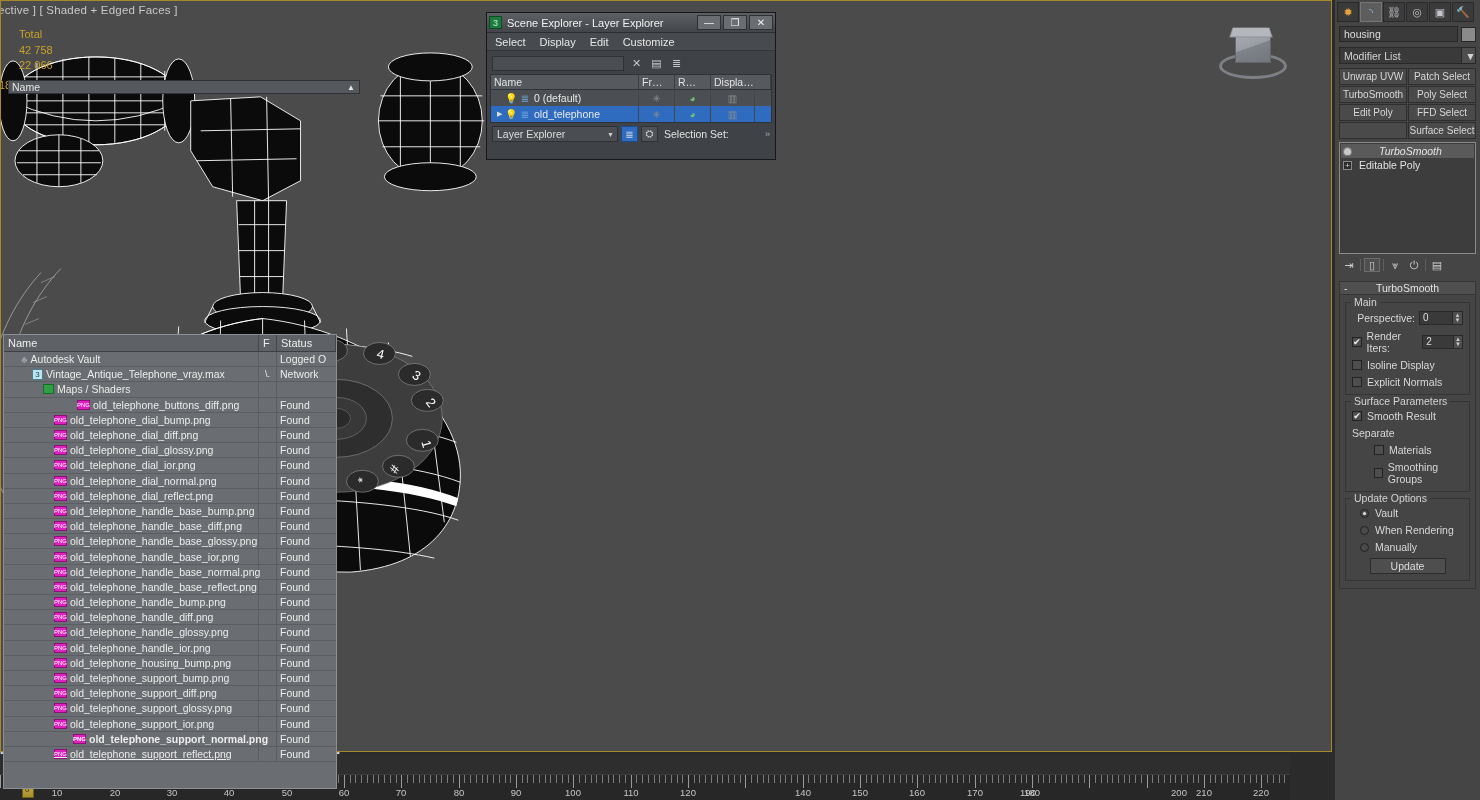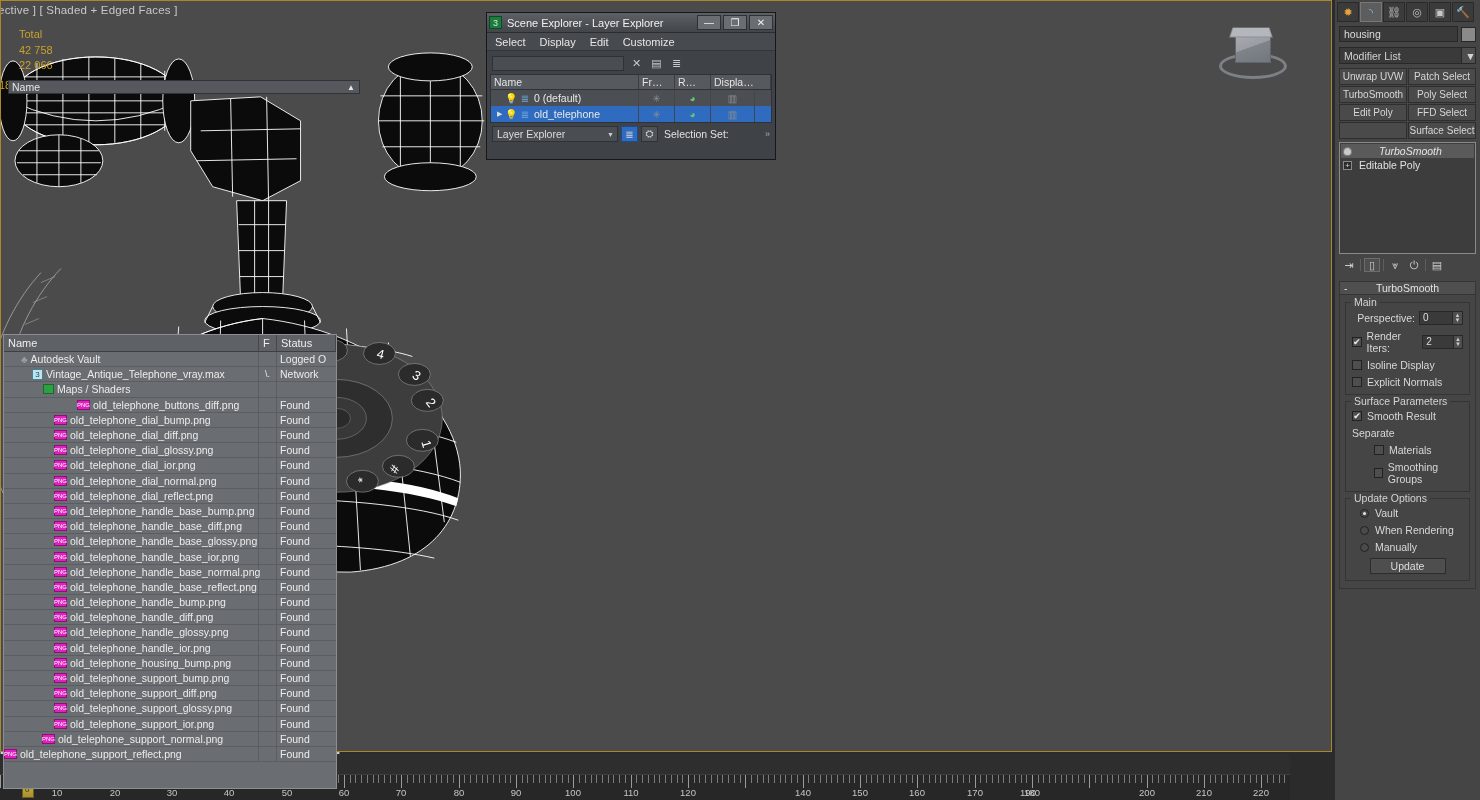--- a/index.html
+++ b/index.html
@@ -655,21 +655,21 @@
       <div class="lab" style="left: 573px;">100</div>
       <div class="lab" style="left: 631px;">110</div>
       <div class="lab" style="left: 688px;">120</div>
       <div class="lab" style="left: 745px; margin-top: 25px;">130</div>
       <div class="lab" style="left: 803px;">140</div>
       <div class="lab" style="left: 860px;">150</div>
       <div class="lab" style="left: 917px;">160</div>
       <div class="lab" style="left: 975px;">170</div>
       <div class="lab" style="left: 1032px;">180</div>
       <div class="lab" style="left: 1028px;">190</div>
-      <div class="lab" style="left: 1147px;">200</div>
+      <div class="lab" style="left: 1179px;">200</div>
       <div class="lab" style="left: 1204px;">210</div>
       <div class="lab" style="left: 1261px;">220</div>
     </div>
   <div id="timeslider"></div>
 
 </div>
 
 <div id="cmdpanel">
   <div class="cp-tabs" id="cp-tabs">
       <div class="cp-tab">
@@ -1219,29 +1219,29 @@
         </div>
         <div class="at-row">
           <div class="cn" style="padding-left: 50px;">
             <span class="png-ico">PNG</span>
             <span>old_telephone_support_ior.png</span>
           </div>
           <div class="cf"></div>
           <div class="cs">Found</div>
         </div>
         <div class="at-row">
-          <div class="cn" style="padding-left: 38px;">
+          <div class="cn" style="padding-left: 69px; font-weight: bold;">
             <span class="png-ico">PNG</span>
             <span>old_telephone_support_normal.png</span>
           </div>
           <div class="cf"></div>
           <div class="cs">Found</div>
         </div>
         <div class="at-row">
-          <div class="cn" style="">
+          <div class="cn" style="padding-left: 50px; text-decoration: underline;">
             <span class="png-ico">PNG</span>
             <span>old_telephone_support_reflect.png</span>
           </div>
           <div class="cf"></div>
           <div class="cs">Found</div>
         </div>
       </div>
   </div>
 
   <div id="at-hscroll">

